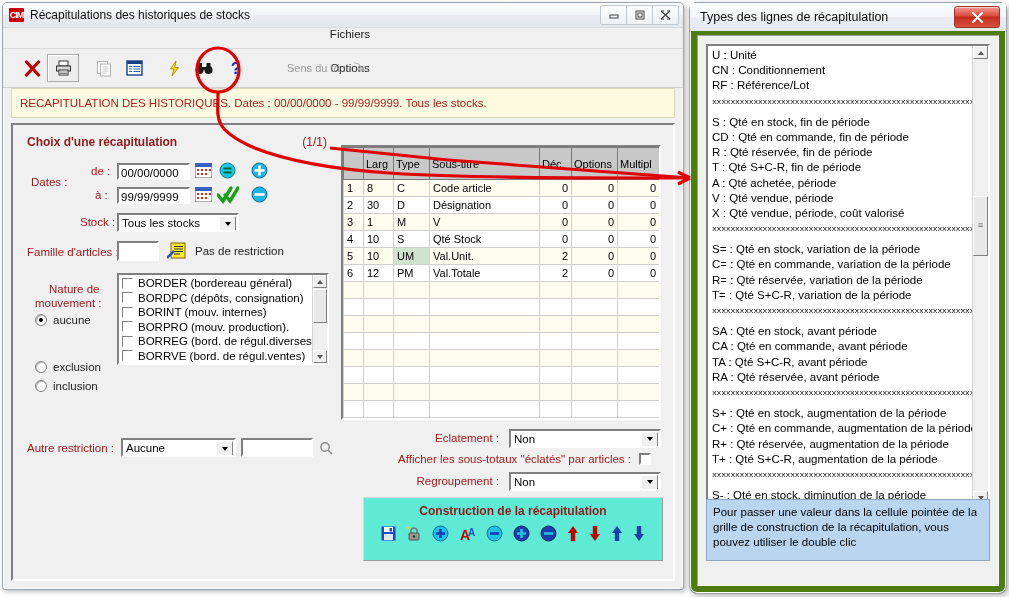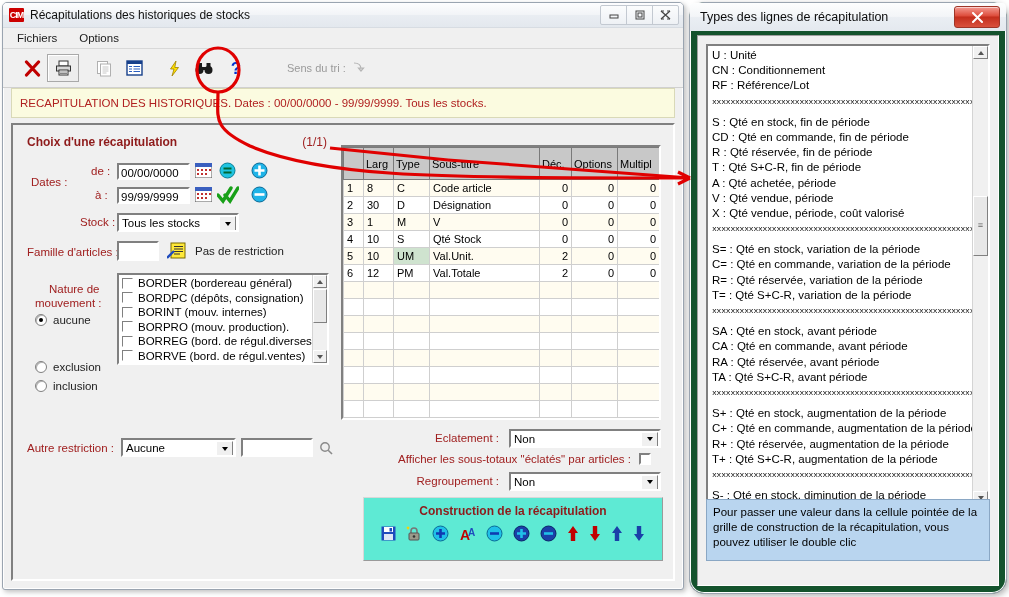--- a/index.html
+++ b/index.html
@@ -46,21 +46,21 @@
     display:flex;align-items:center;justify-content:center;
     font-size:11px;color:#2b2b2b;
   }
   .win-btn:first-child{border-radius:2px 0 0 2px;}
   .win-btn:last-child{border-radius:0 2px 2px 0;}
 
   .menubar{
     height:20px;background:#f0f0f0;
     border-bottom:1px solid #d8d8d8;
     display:flex;align-items:center;padding-left:14px;gap:22px;
-    font-size:11.5px;color:#202020;
+    font-size:11.5px;color:#202020;flex-direction:column;
   }
   .toolbar{
     height:38px;background:#f0f0f0;
     display:flex;align-items:center;padding-left:14px;gap:0px;
     border-bottom:1px solid #d0d0d0;
   }
   .tb-btn{width:30px;height:26px;display:flex;align-items:center;justify-content:center;position:relative;}
   .tb-sep{width:10px;}
   .tb-sunken{border:1px solid #a9a9a9;background:#ededed;box-shadow:inset 1px 1px 0 #fff;}
   .sens-label{margin-left:36px;color:#9a9a9a;font-size:11px;display:flex;align-items:center;gap:5px;}
@@ -168,23 +168,23 @@
     background:#5eead4;border:1px solid;
     border-color:#d8d8d8 #9a9a9a #9a9a9a #d8d8d8;
     box-sizing:border-box;
   }
   .constr-title{color:#8e1b1b;font-weight:bold;font-size:12px;text-align:center;padding-top:6px;}
   .constr-icons{display:flex;align-items:center;justify-content:center;gap:10px;margin-top:7px;}
 
   
   #types-dialog{
     position:absolute;left:689px;top:2px;width:318px;height:592px;
-    background:#14532d;
+    background:#4d7c0f;
     border:1px solid #9aa4b0;
-    border-radius:15px;
+    border-radius:8px;
     box-shadow:0 0 0 1px #fff inset,2px 2px 6px rgba(0,0,0,0.3);
     box-sizing:border-box;
   }
   .dlg-title{
     height:28px;
     background:linear-gradient(to bottom,#fdfefe 0%,#f3f5f8 48%,#eaeef3 52%,#e4e9ef 100%);
     border-radius:4px 4px 0 0;
     display:flex;align-items:center;padding-left:10px;
     font-size:12.5px;color:#0c0c0c;position:relative;
   }
@@ -765,22 +765,22 @@
           <div class="type-sep" style="font-family: &quot;Liberation Mono&quot;, monospace; font-size: 8px;">xxxxxxxxxxxxxxxxxxxxxxxxxxxxxxxxxxxxxxxxxxxxxxxxxxxxxxxxxxxxxxxxxxxxxxxxxxxxxx</div>
           <div class="type-line" style="height: 6px;">&nbsp;</div>
           <div class="type-line" style="font-family: &quot;Liberation Sans&quot;, sans-serif;">S= : Qté en stock, variation de la période</div>
           <div class="type-line" style="font-family: &quot;Liberation Sans&quot;, sans-serif;">C= : Qté en commande, variation de la période</div>
           <div class="type-line" style="font-family: &quot;Liberation Sans&quot;, sans-serif;">R= : Qté réservée, variation de la période</div>
           <div class="type-line" style="font-family: &quot;Liberation Sans&quot;, sans-serif;">T= : Qté S+C-R, variation de la période</div>
           <div class="type-sep" style="font-family: &quot;Liberation Mono&quot;, monospace; font-size: 8px;">xxxxxxxxxxxxxxxxxxxxxxxxxxxxxxxxxxxxxxxxxxxxxxxxxxxxxxxxxxxxxxxxxxxxxxxxxxxxxx</div>
           <div class="type-line" style="height: 6px;">&nbsp;</div>
           <div class="type-line" style="font-family: &quot;Liberation Sans&quot;, sans-serif;">SA : Qté en stock, avant période</div>
           <div class="type-line" style="font-family: &quot;Liberation Sans&quot;, sans-serif;">CA : Qté en commande, avant période</div>
+          <div class="type-line" style="font-family: &quot;Liberation Sans&quot;, sans-serif;">TA : Qté S+C-R, avant période</div>
           <div class="type-line" style="font-family: &quot;Liberation Sans&quot;, sans-serif;">RA : Qté réservée, avant période</div>
-          <div class="type-line" style="font-family: &quot;Liberation Sans&quot;, sans-serif;">TA : Qté S+C-R, avant période</div>
           <div class="type-sep" style="font-family: &quot;Liberation Mono&quot;, monospace; font-size: 8px;">xxxxxxxxxxxxxxxxxxxxxxxxxxxxxxxxxxxxxxxxxxxxxxxxxxxxxxxxxxxxxxxxxxxxxxxxxxxxxx</div>
           <div class="type-line" style="height: 6px;">&nbsp;</div>
           <div class="type-line" style="font-family: &quot;Liberation Sans&quot;, sans-serif;">S+ : Qté en stock, augmentation de la période</div>
           <div class="type-line" style="font-family: &quot;Liberation Sans&quot;, sans-serif;">C+ : Qté en commande, augmentation de la période</div>
           <div class="type-line" style="font-family: &quot;Liberation Sans&quot;, sans-serif;">R+ : Qté réservée, augmentation de la période</div>
           <div class="type-line" style="font-family: &quot;Liberation Sans&quot;, sans-serif;">T+ : Qté S+C-R, augmentation de la période</div>
           <div class="type-sep" style="font-family: &quot;Liberation Mono&quot;, monospace; font-size: 8px;">xxxxxxxxxxxxxxxxxxxxxxxxxxxxxxxxxxxxxxxxxxxxxxxxxxxxxxxxxxxxxxxxxxxxxxxxxxxxxx</div>
           <div class="type-line" style="height: 6px;">&nbsp;</div>
           <div class="type-line" style="font-family: &quot;Liberation Sans&quot;, sans-serif;">S- : Qté en stock, diminution de la période</div>
           <div class="type-line" style="font-family: &quot;Liberation Sans&quot;, sans-serif;">C- : Qté en commande, diminution de la période</div>

